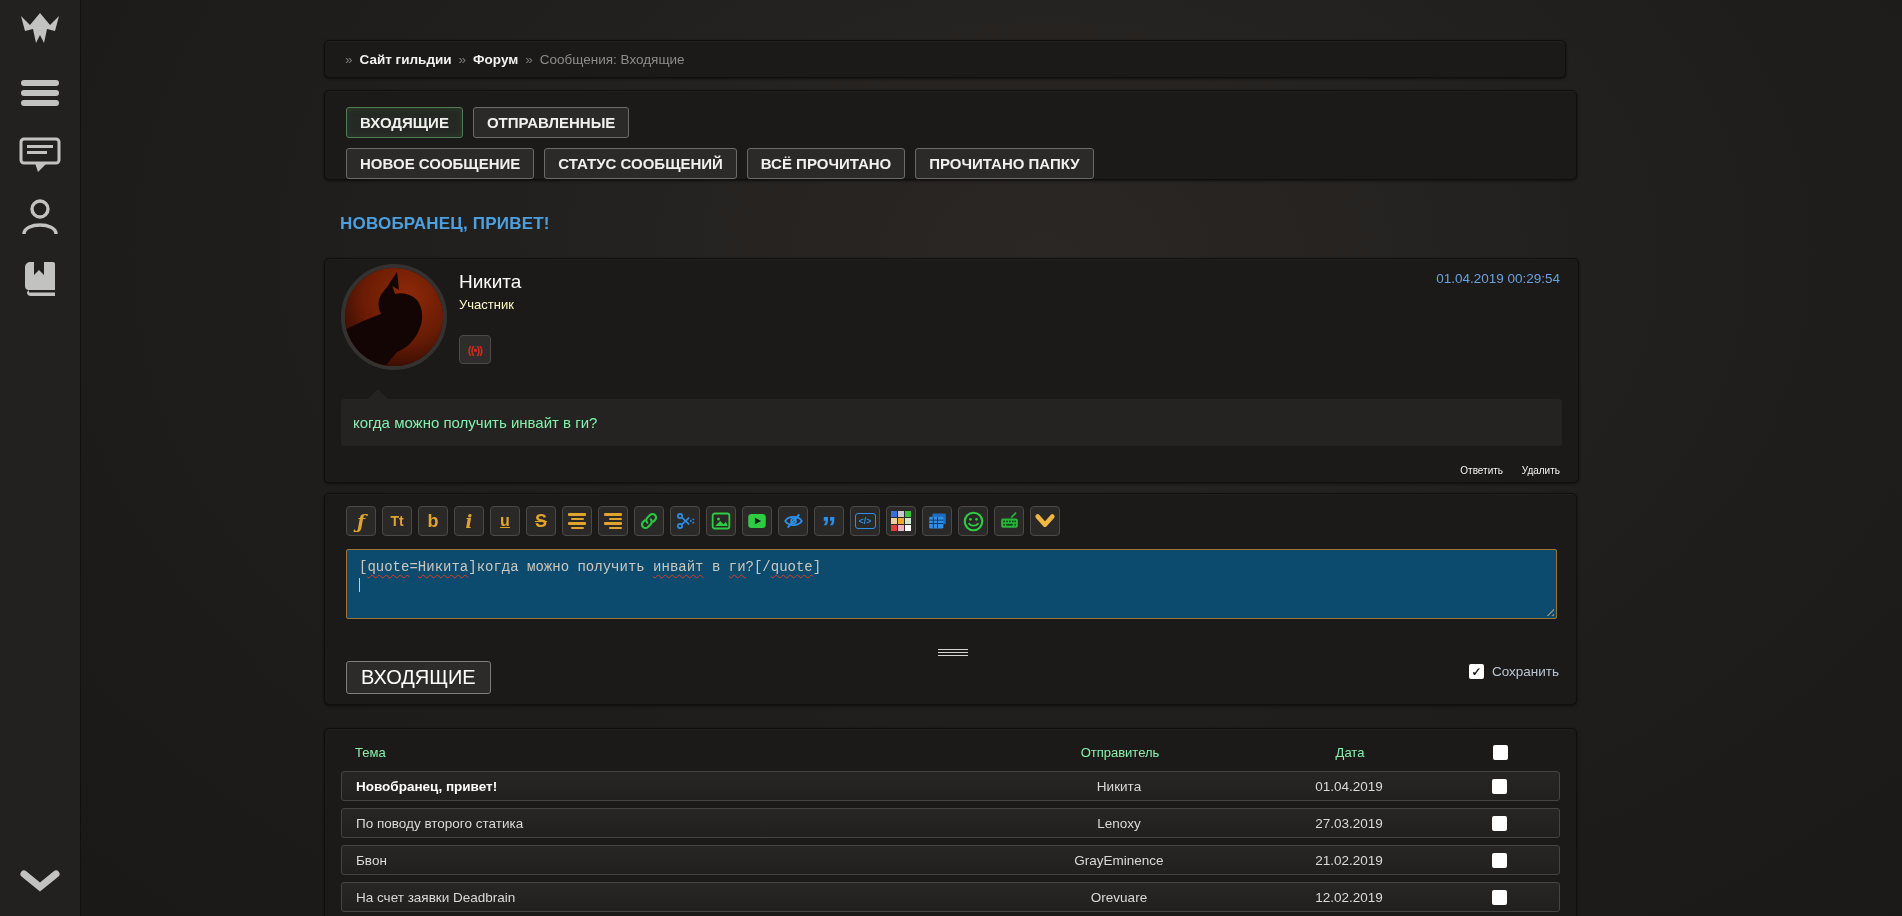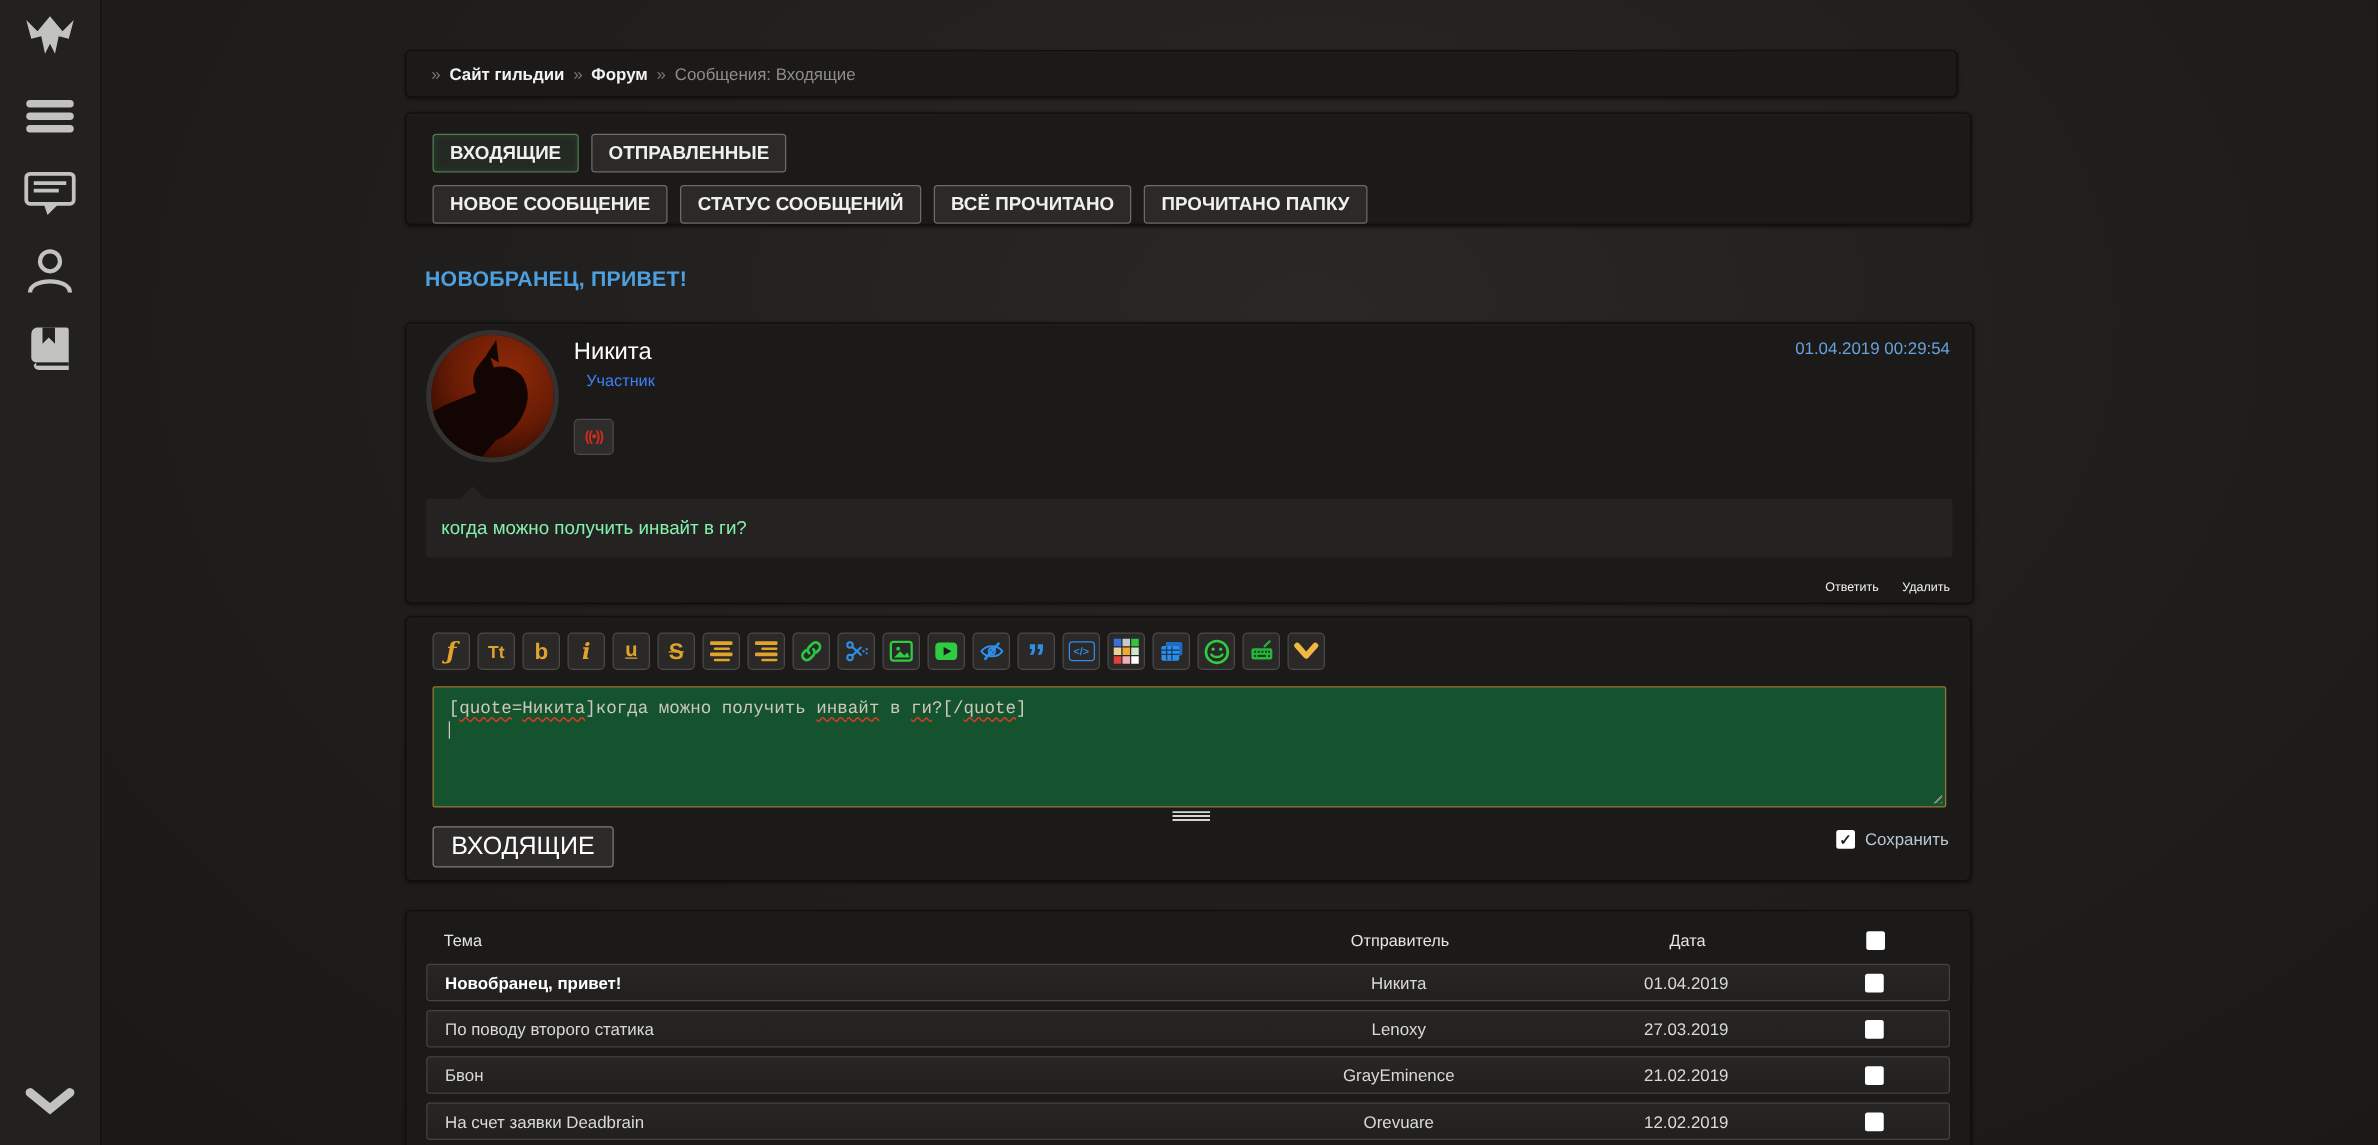--- a/index.html
+++ b/index.html
@@ -32,21 +32,21 @@
     color:#f0f0ee;font-size:15px;font-weight:700;cursor:pointer;white-space:nowrap;}
   .ui-btn.active{background:#242a23;border-color:#4e7d50;box-shadow:inset 0 0 6px rgba(70,120,70,.25);}
   
   .thread-title{position:absolute;left:340px;top:214px;font-size:17px;font-weight:700;color:#4da0e0;letter-spacing:.2px;}
   
   .msg-card{left:324px;top:258px;width:1253px;height:223px;}
   .avatar{position:absolute;left:16px;top:5px;width:106px;height:106px;border-radius:50%;
     border:4px solid #343230;box-sizing:border-box;overflow:hidden;background:#3a0d02;}
   .avatar svg{display:block;}
   .msg-author{position:absolute;left:134px;top:12px;font-size:19px;color:#fdfdfd;}
-  .msg-rank{position:absolute;left:144px;top:38px;font-size:13px;color:#3b82f6;}
+  .msg-rank{position:absolute;left:134px;top:38px;font-size:13px;color:#fef9c3;}
   .msg-status{position:absolute;left:134px;top:76px;width:30px;height:27px;background:#2e2d2c;
     border:1px solid #4b4a49;border-radius:4px;display:flex;align-items:center;justify-content:center;
     color:#d42a1e;font-size:11.5px;font-weight:700;cursor:pointer;letter-spacing:-1px;}
   .msg-date{position:absolute;right:18px;top:12px;font-size:13.5px;color:#69a1dd;}
   .msg-body{position:absolute;left:16px;right:16px;top:140px;height:47px;background:#242322;
     border-radius:3px;display:flex;align-items:center;padding-left:12px;box-sizing:border-box;
     font-size:15px;color:#86efac;}
   .bubble-tail{position:absolute;left:43px;top:130px;width:0;height:0;
     border-left:10px solid transparent;border-right:10px solid transparent;border-bottom:10px solid #242322;}
   .msg-actions{position:absolute;right:18px;bottom:6px;font-size:10px;color:#f2f2f2;}
@@ -66,21 +66,21 @@
   .bars.center i:nth-child(even){width:13px;margin:0 auto;}
   .bars.right{align-items:flex-end;}
   .bars.right i{width:100%;}
   .bars.right i:nth-child(even){width:13px;}
   .tb-quote{color:#2f8fe8;font-size:30px;font-weight:700;line-height:10px;padding-top:12px;}
   .tb-code{border:1.5px solid #2f8fe8;border-radius:3px;color:#2f8fe8;font-size:8.5px;font-weight:700;
     width:19px;height:14px;display:flex;align-items:center;justify-content:center;}
   .pal{display:grid;grid-template-columns:repeat(3,6px);grid-auto-rows:6px;gap:1px;}
   .pal i{display:block;}
   
-  .ta-wrap{position:absolute;left:21px;top:55px;width:1211px;height:97px;background:#14532d;
+  .ta-wrap{position:absolute;left:21px;top:55px;width:1211px;height:70px;background:#0c4a6e;
     border:1px solid #9a7433;border-radius:2px;box-sizing:border-box;padding:8px 12px;
     font-family:"Liberation Mono","DejaVu Sans Mono",monospace;font-size:14px;color:#cdc8bd;
     line-height:18px;cursor:text;}
   .mis{text-decoration:underline wavy #e03b24 1px;text-underline-offset:3px;}
   .caret{display:inline-block;width:1px;height:14px;background:#cdc8bd;vertical-align:middle;}
   .ta-resize{position:absolute;right:2px;bottom:2px;width:10px;height:10px;cursor:nwse-resize;
     background:repeating-linear-gradient(315deg,#8a8578 0 1.5px,transparent 1.5px 4px);
     clip-path:polygon(100% 0,100% 100%,0 100%);}
   .grip{position:absolute;left:613px;top:155px;width:30px;height:8px;cursor:ns-resize;
     background:repeating-linear-gradient(#d5d5d5 0 1.5px,transparent 1.5px 3px);}
@@ -88,21 +88,21 @@
     border:1px solid #7d7d7b;border-radius:3px;color:#fff;font-size:20px;display:inline-flex;
     align-items:center;cursor:pointer;font-family:"Liberation Sans",sans-serif;}
   .save-wrap{position:absolute;right:17px;top:170px;display:flex;align-items:center;gap:8px;cursor:pointer;}
   .chk{width:15px;height:15px;background:#fff;border-radius:2px;display:flex;align-items:center;
     justify-content:center;font-size:12px;font-weight:700;color:#1b1a19;cursor:pointer;}
   .save-label{font-size:13.5px;color:#b9c6d2;}
   
   .msg-table{left:324px;top:728px;width:1253px;height:220px;box-sizing:border-box;padding:10px 16px 0 16px;}
   .trow{display:grid;grid-template-columns:1fr 280px 180px 120px;align-items:center;height:30px;
     box-sizing:border-box;}
-  .thead{color:#e5e5e5;font-size:13px;height:26px;margin-bottom:6px;}
+  .thead{color:#86efac;font-size:13px;height:26px;margin-bottom:6px;}
   .tbody-row{background:linear-gradient(#272625,#21201f);border:1px solid #454443;border-radius:3px;
     margin-bottom:7px;font-size:13.5px;color:#d9d9d8;cursor:pointer;}
   .col-topic{padding-left:14px;}
   .col-center{text-align:center;}
   .col-check{display:flex;justify-content:center;}
   .topic-unread{font-weight:700;color:#fff;}
 </style>
 </head>
 <body>
 

